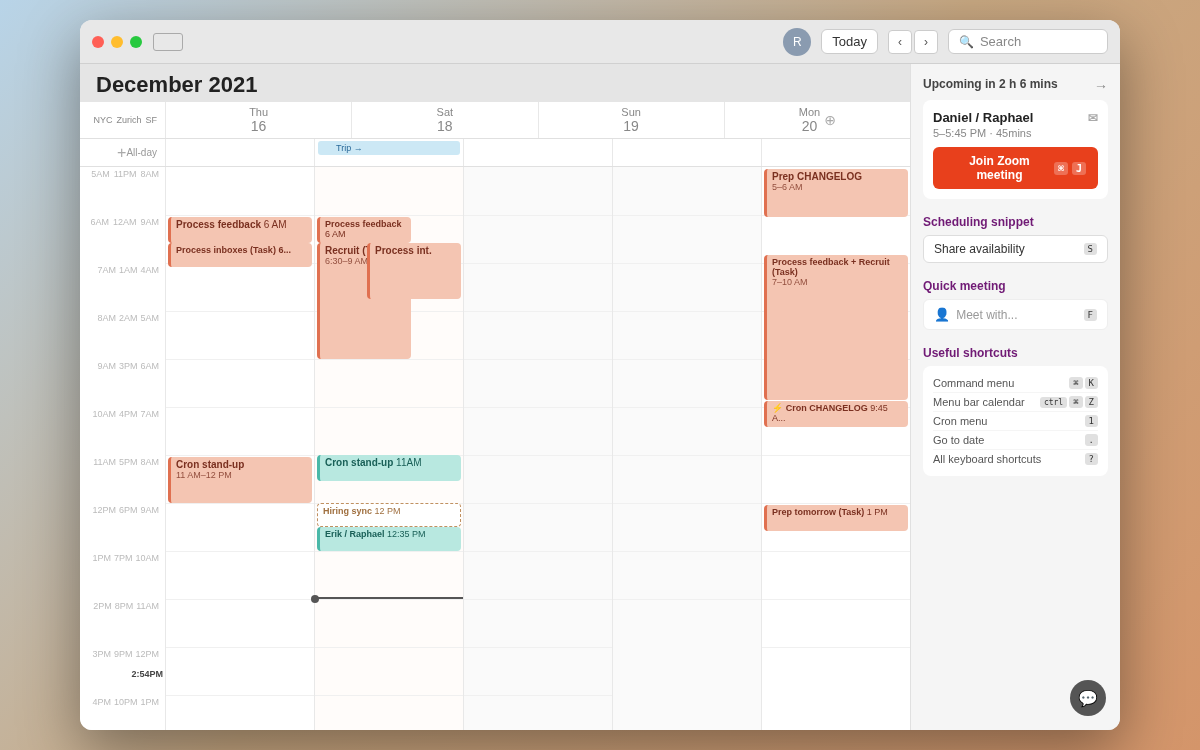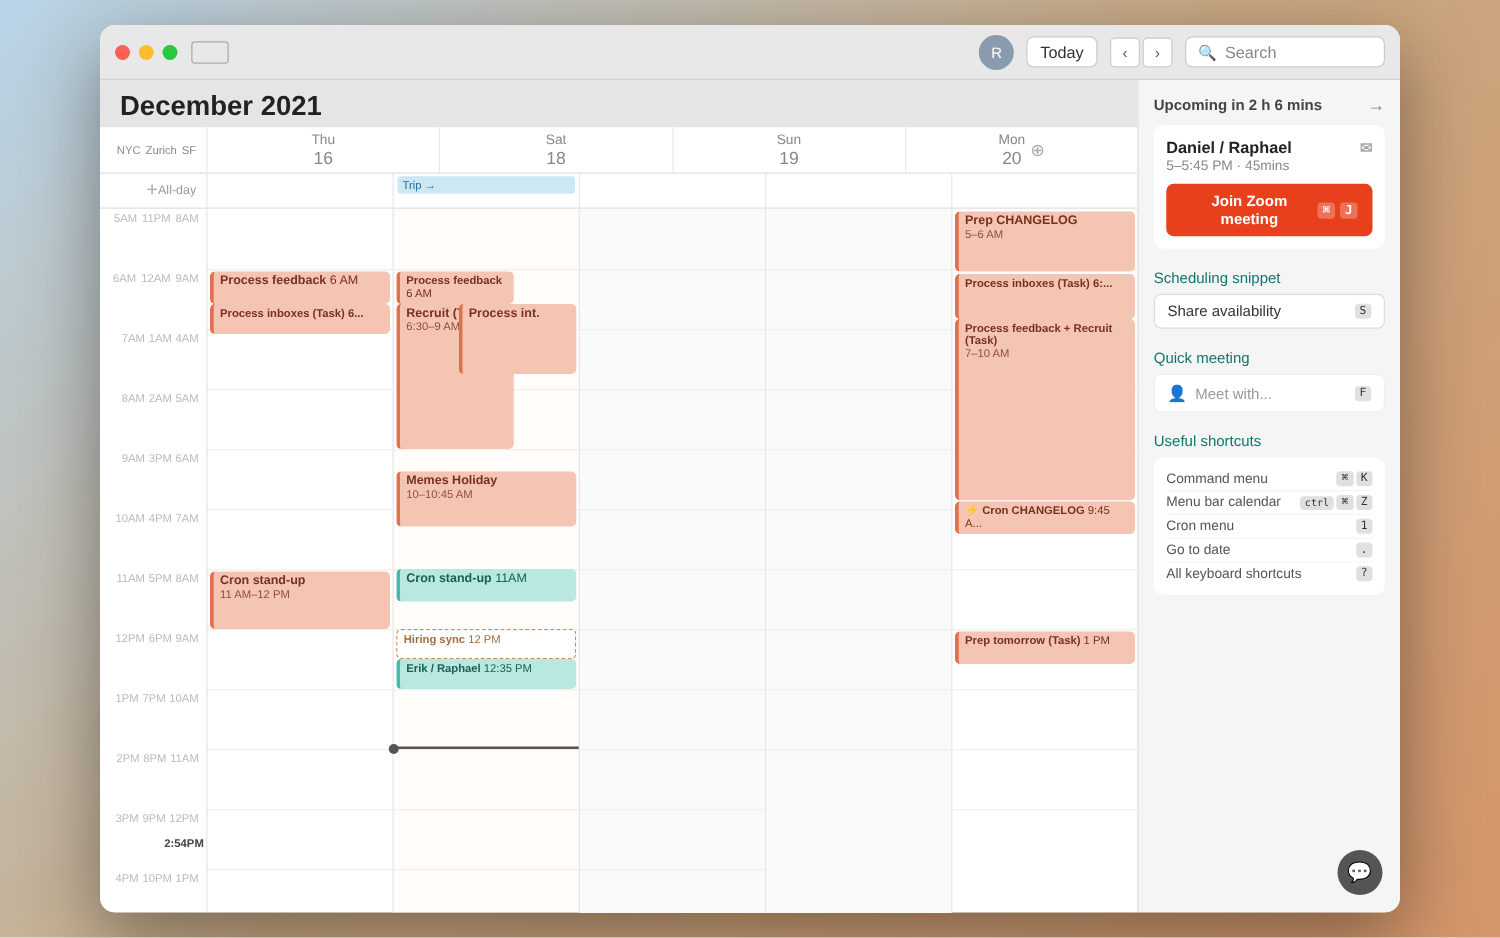--- a/index.html
+++ b/index.html
@@ -170,21 +170,21 @@
     }
     .allday-cell {
       flex: 1;
       border-left: 1px solid #e8e8e8;
       padding: 2px 3px;
     }
     .allday-event {
       background: #a8d8ea;
       border-radius: 3px;
       font-size: 10px;
-      padding: 2px 4px;
+      padding: 2px 18px;
       color: #2a6a8a;
     }
     .cal-body {
       display: flex;
       flex: 1;
       overflow-y: auto;
       position: relative;
     }
     .time-col {
       width: 85px;
@@ -293,22 +293,22 @@
     }
     .kbd {
       background: rgba(255,255,255,0.3);
       border-radius: 3px;
       padding: 1px 4px;
       font-size: 10px;
       font-family: monospace;
     }
     .section-title {
       font-size: 12px;
-      font-weight: 400;
-      color: #0f766e;
+      font-weight: 700;
+      color: #701a75;
       margin-bottom: 6px;
     }
     .share-avail-btn {
       background: white;
       border: 1px solid #ddd;
       border-radius: 6px;
       padding: 6px 10px;
       width: 100%;
       font-size: 12px;
       cursor: pointer;
@@ -584,24 +584,20 @@
             <div class="event event-salmon" style="top:50px;height:26px;right:52px;">
               <div class="event-title" style="font-size:9px;">Process feedback <span style="font-weight:400;">6 AM</span></div>
             </div>
             <div class="event event-salmon" style="top:76px;height:116px;right:52px;">
               <div class="event-title">Recruit (Task)</div>
               <div class="event-time">6:30–9 AM</div>
             </div>
             <div class="event event-salmon" style="top:76px;height:56px;left:52px;right:2px;">
               <div class="event-title">Process int.</div>
             </div>
-            <div class="event event-salmon" style="top:210px;height:44px;left:2px;right:2px;">
-              <div class="event-title">Memes Holiday</div>
-              <div class="event-time">10–10:45 AM</div>
-            </div>
             <div class="event event-teal" style="top:288px;height:26px;left:2px;right:2px;">
               <div class="event-title">Cron stand-up <span style="font-weight:400;">11AM</span></div>
             </div>
             <div class="event event-dashed" style="top:336px;height:24px;left:2px;right:2px;">
               <div class="event-title" style="font-size:9px;">Hiring sync <span style="font-weight:400;">12 PM</span></div>
             </div>
             <div class="event event-teal" style="top:360px;height:24px;left:2px;right:2px;">
               <div class="event-title" style="font-size:9px;">Erik / Raphael <span style="font-weight:400;">12:35 PM</span></div>
             </div>
 
@@ -642,23 +638,20 @@
               <div class="hour-line" style="top:288px;"></div>
             <div class="hour-line" style="top:336px;"></div>
               <div class="hour-line" style="top:384px;"></div>
             <div class="hour-line" style="top:432px;"></div>
               <div class="hour-line" style="top:480px;"></div>
 
             <div class="event event-salmon" style="top:2px;height:48px;left:2px;right:2px;">
               <div class="event-title">Prep CHANGELOG</div>
               <div class="event-time">5–6 AM</div>
             </div>
-            <div class="event event-salmon" style="top:52px;height:36px;left:2px;right:2px;">
-              <div class="event-title" style="font-size:9px;">Process inboxes (Task) 6:...</div>
-            </div>
             <div class="event event-salmon" style="top:88px;height:145px;left:2px;right:2px;">
               <div class="event-title" style="font-size:9px;">Process feedback + Recruit (Task)</div>
               <div class="event-time">7–10 AM</div>
             </div>
             <div class="event event-salmon" style="top:234px;height:26px;left:2px;right:2px;">
               <div class="event-title" style="font-size:9px;">⚡ Cron CHANGELOG <span style="font-weight:400;">9:45 A...</span></div>
             </div>
             <div class="event event-salmon" style="top:338px;height:26px;left:2px;right:2px;">
               <div class="event-title" style="font-size:9px;">Prep tomorrow (Task) <span style="font-weight:400;">1 PM</span></div>
             </div>

